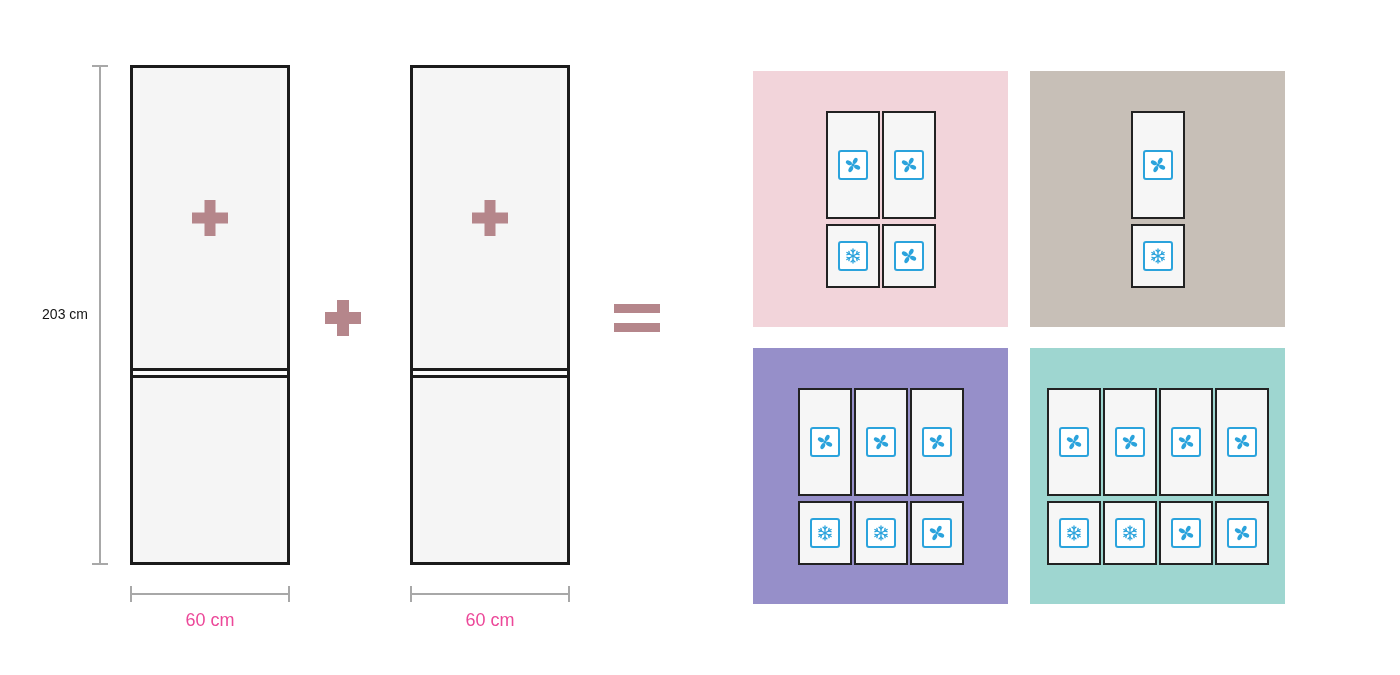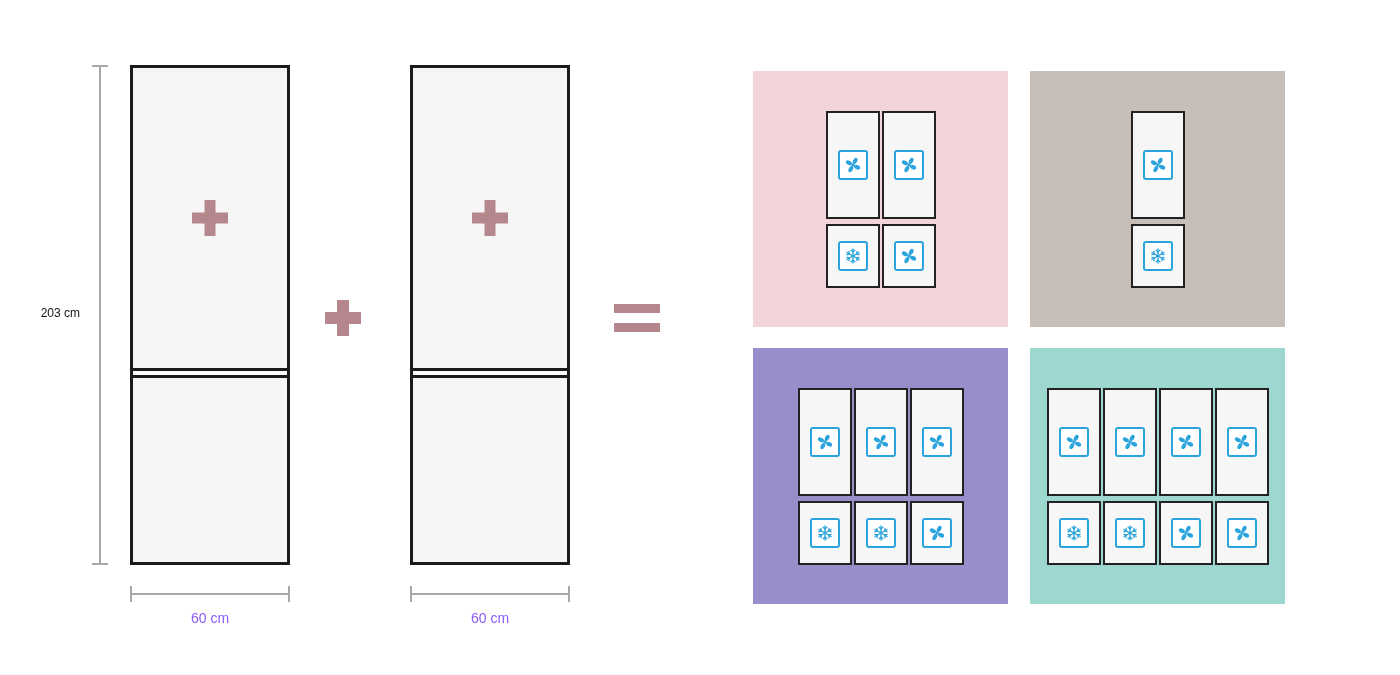--- a/index.html
+++ b/index.html
@@ -50,23 +50,23 @@
   .vdim .dim-line{position:absolute;top:0;bottom:0;left:50%;width:2px;margin-left:-1px;background:var(--dimension-line);}
   .vdim .dim-cap{position:absolute;left:0;right:0;height:2px;background:var(--dimension-line);}
   .vdim .cap-top{top:0;} .vdim .cap-bottom{bottom:0;}
 
   .hdim{position:absolute;top:586px;width:160px;height:16px;}
   #hdim-1{left:130px;} #hdim-2{left:410px;}
   .hdim .dim-line{position:absolute;left:0;right:0;top:50%;height:2px;margin-top:-1px;background:var(--dimension-line);}
   .hdim .dim-cap{position:absolute;top:0;bottom:0;width:2px;background:var(--dimension-line);}
   .hdim .cap-left{left:0;} .hdim .cap-right{right:0;}
 
-  .height-label{position:absolute;left:16px;top:306px;width:64px;text-align:right;
-                font-size:12px;color:#141414;}
-  .width-label{position:absolute;top:610px;width:160px;text-align:center;font-size:14px;color:#8b5cf6;}
+  .height-label{position:absolute;left:24px;top:306px;width:64px;text-align:right;
+                font-size:14px;color:#141414;}
+  .width-label{position:absolute;top:610px;width:160px;text-align:center;font-size:18px;color:#ec4899;}
   #wlabel-1{left:130px;} #wlabel-2{left:410px;}
 
   
   .config-card{position:absolute;width:255px;height:256px;display:flex;
                align-items:center;justify-content:center;}
   #card-0{left:753px;top:71px;}
   #card-1{left:1030px;top:71px;}
   #card-2{left:753px;top:348px;}
   #card-3{left:1030px;top:348px;}
 

